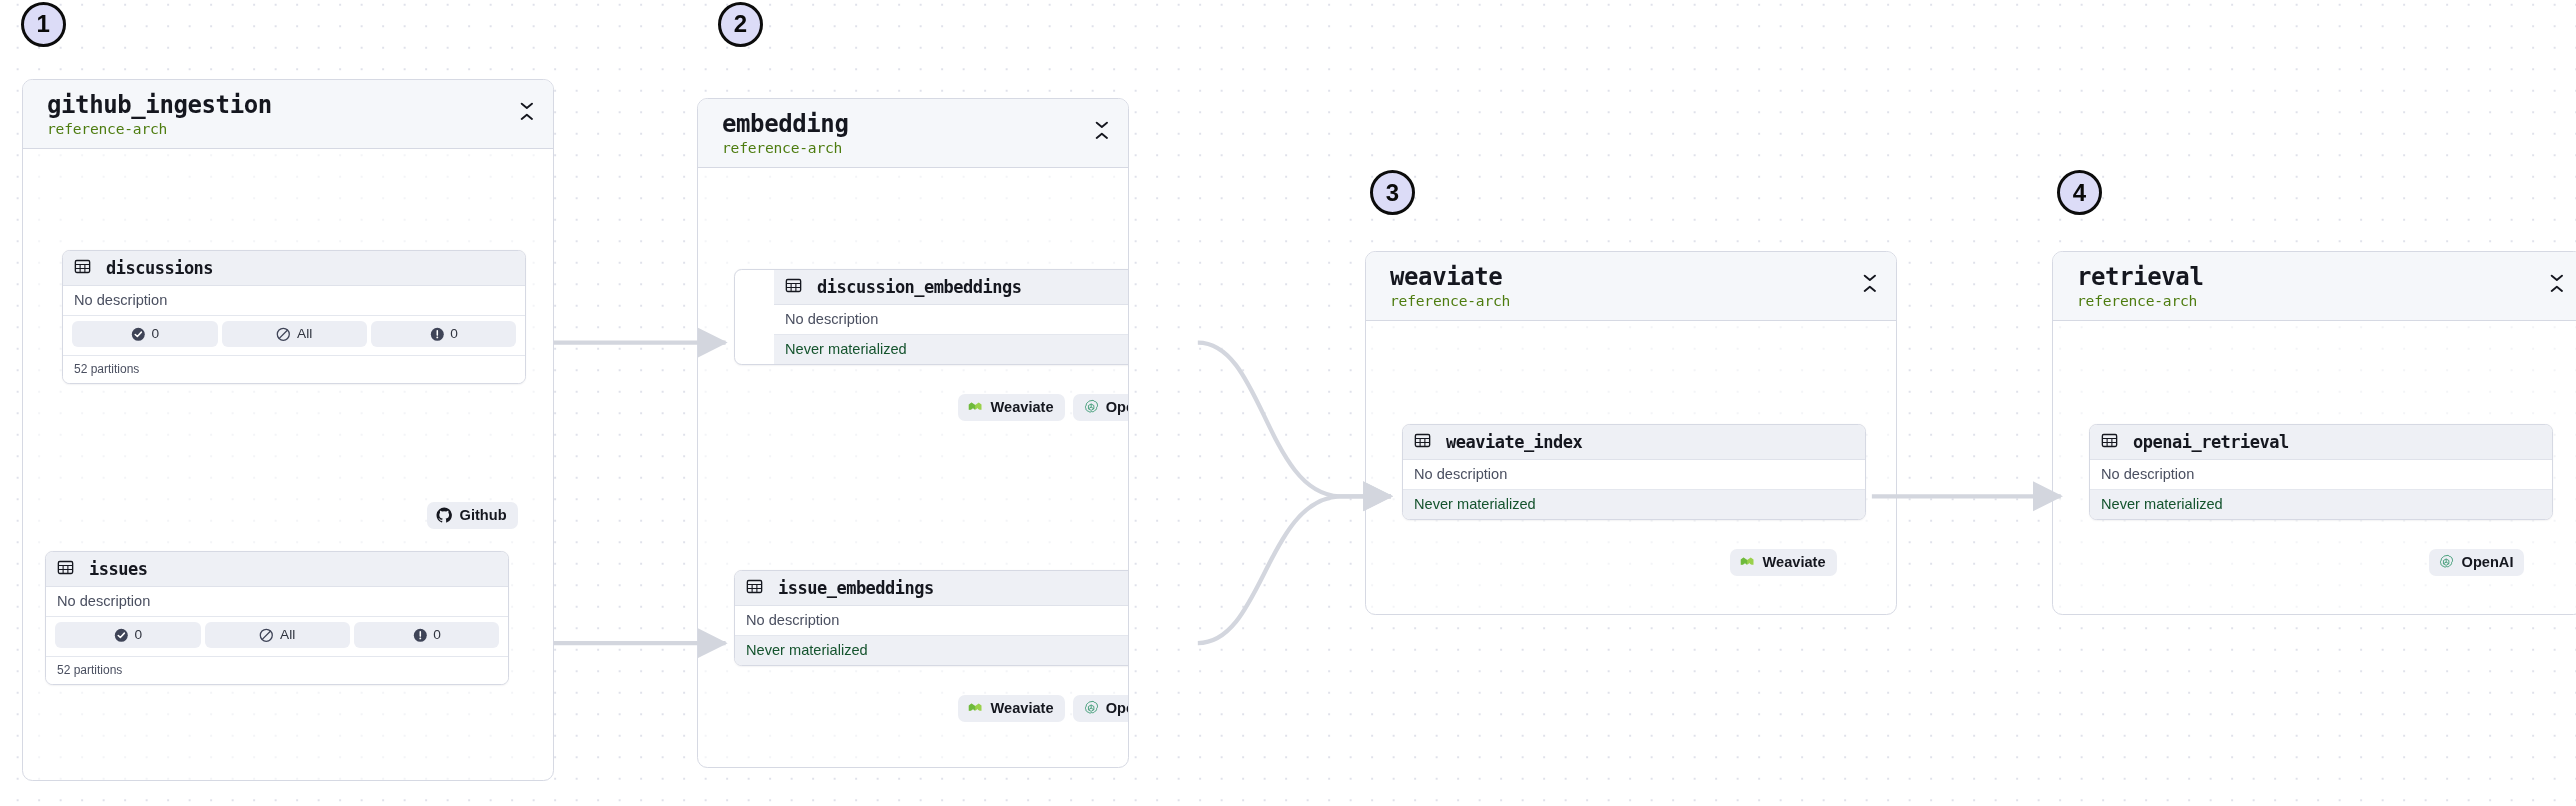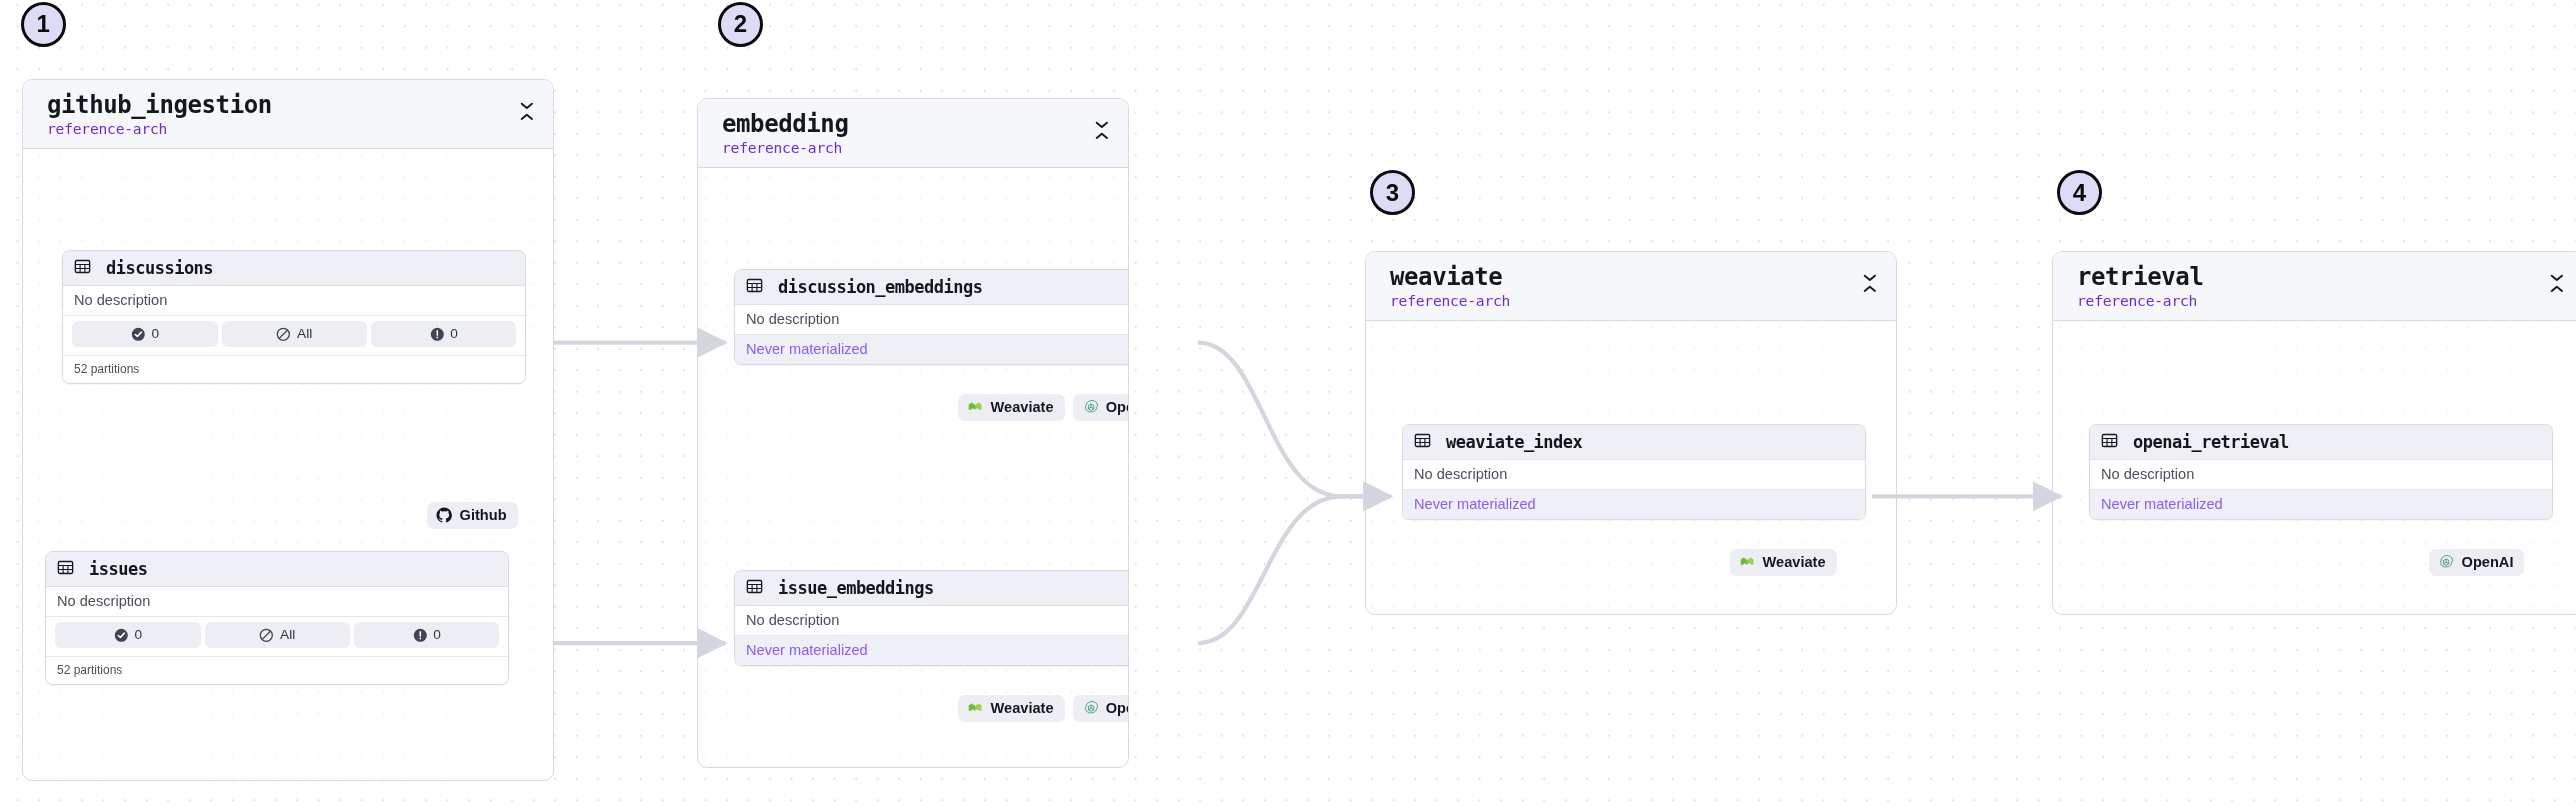--- a/index.html
+++ b/index.html
@@ -39,21 +39,21 @@
     font-family: "DejaVu Sans Mono", monospace;
     font-size: 24px;
     font-weight: 700;
     color: #15171f;
     letter-spacing: -0.4px;
     line-height: 1.12;
   }
   .group-sub {
     font-family: "DejaVu Sans Mono", monospace;
     font-size: 14.6px;
-    color: #6d28d9;
+    color: #4d7c0f;
     letter-spacing: -0.2px;
   }
   .collapse-icon {
     width: 19px; height: 29px;
     display: flex; flex-direction: column;
     align-items: center; justify-content: center; gap: 3.4px;
     cursor: pointer;
     flex: 0 0 auto;
     margin-top: 5.2px;
   }
@@ -85,21 +85,21 @@
   .asset-desc {
     padding: 6px 11px 6.9px;
     font-size: 14.6px;
     color: #4a4f60;
     background: #ffffff;
     border-bottom: 0.9px solid #e4e7ee;
   }
   .asset-foot {
     padding: 6px 11px 6.9px;
     font-size: 14.6px;
-    color: #8b5cf6;
+    color: #14532d;
     background: #eef0f5;
   }
   .asset-partitions {
     padding: 6px 11px 7.7px;
     font-size: 12px;
     color: #4a4f60;
     background: #ffffff;
     border-top: 0.9px solid #e4e7ee;
   }
 
@@ -308,21 +308,21 @@
       <div class="collapse-icon">
         <svg width="13.7" height="7.7" viewBox="0 0 16 9">
             <path d="M2 2 L8 7 L14 2" stroke="#15171f" stroke-width="2.2" fill="none" stroke-linecap="round" stroke-linejoin="round"></path>
           </svg>
         <svg width="13.7" height="7.7" viewBox="0 0 16 9">
             <path d="M2 7 L8 2 L14 7" stroke="#15171f" stroke-width="2.2" fill="none" stroke-linecap="round" stroke-linejoin="round"></path>
           </svg>
       </div>
     </div>
 
-    <div class="asset" style="left:36px; top:170px; width:464px;">
+    <div class="asset" style="left:36px; top:170px; width:464px;padding-left:39px;">
       <div class="asset-head">
         <span>
           <svg width="17" height="17" viewBox="0 0 20 20">
               <rect x="1.6" y="3" width="16.8" height="14" rx="1.6" stroke="#15171f" stroke-width="1.6" fill="none"></rect>
               <path d="M1.6 7.7 H18.4 M1.6 12.3 H18.4 M7.2 7.7 V17 M12.8 7.7 V17" stroke="#15171f" stroke-width="1.3"></path>
             </svg>
         </span>
         <span class="asset-name">discussion_embeddings</span>
       </div>
       <div class="asset-desc">No description</div>

